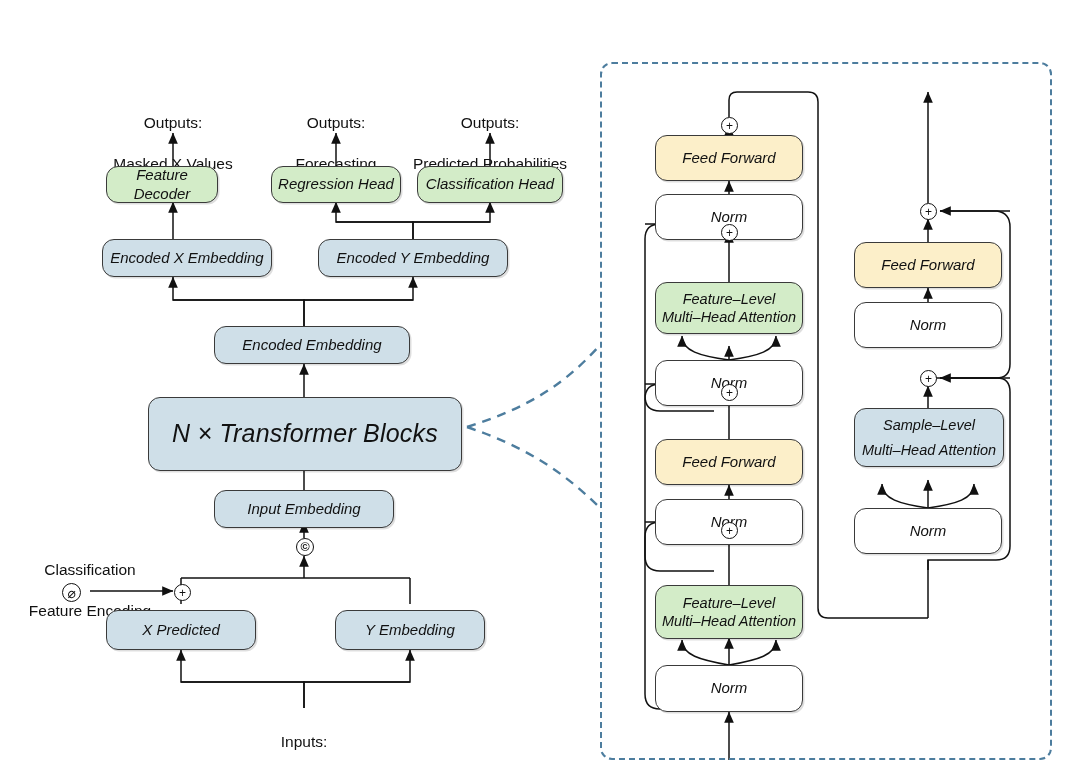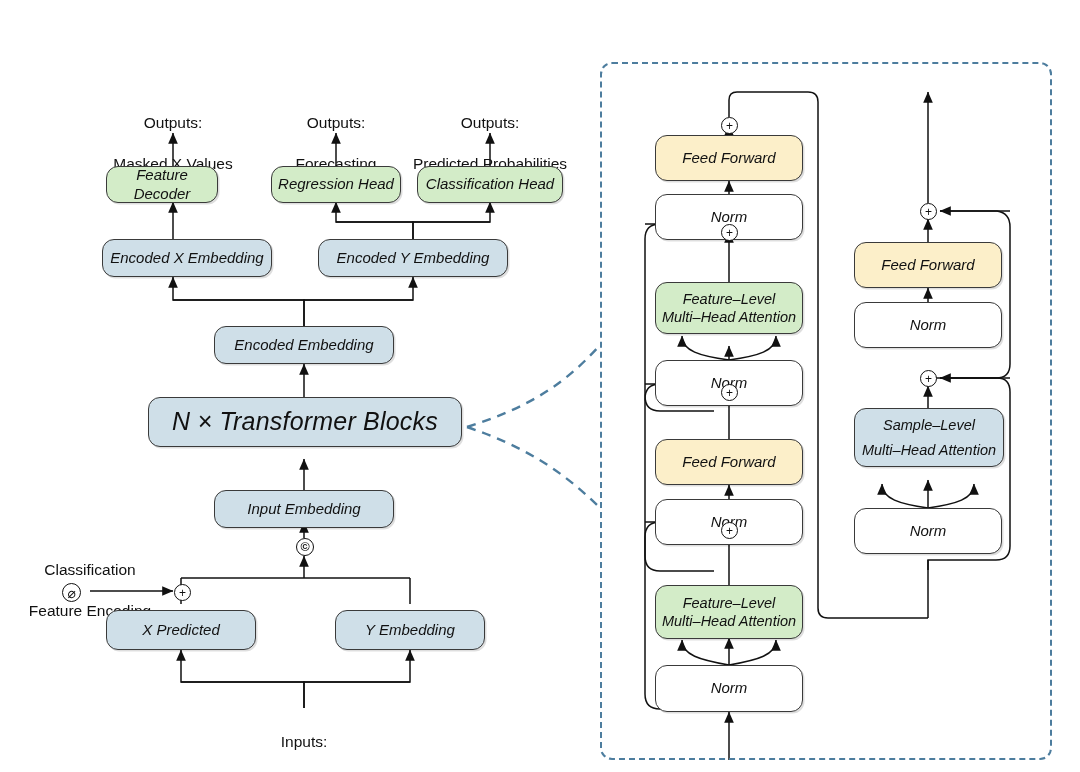--- a/index.html
+++ b/index.html
@@ -183,23 +183,23 @@
   <div class="box green f15b" style="left:106px;top:166px;width:112px;height:37px;">Feature Decoder</div>
 
   <div class="box green f15b" style="left:271px;top:166px;width:130px;height:37px;">Regression Head</div>
 
   <div class="box green f15b" style="left:417px;top:166px;width:146px;height:37px;">Classification Head</div>
 
   <div class="box blue f15b" style="left:82px;top:239px;width:170px;height:38px;margin-left:20px;">Encoded X Embedding</div>
 
   <div class="box blue f15b" style="left:318px;top:239px;width:190px;height:38px;">Encoded Y Embedding</div>
 
-  <div class="box blue f15b" style="left:214px;top:326px;width:180px;height:38px;">Encoded Embedding</div>
-
-  <div class="box blue big" style="left:148px;top:397px;width:314px;height:50px;">N × Transformer Blocks</div>
+  <div class="box blue f15b" style="left:214px;top:326px;width:196px;height:38px;">Encoded Embedding</div>
+
+  <div class="box blue big" style="left:148px;top:397px;width:314px;height:74px;">N × Transformer Blocks</div>
 
   <div class="box blue f15b" style="left:214px;top:490px;width:180px;height:38px;">Input Embedding</div>
 
   <div class="op op-c" style="left:296px;top:538px;">©</div>
 
   <div class="op op-sm" style="left:174px;top:584px;">+</div>
 
   <div class="op op-slash" style="left:62px;top:583px;">⌀</div>
 
   <div class="lbl f15" style="left:10px;top:540px;width:160px;">

